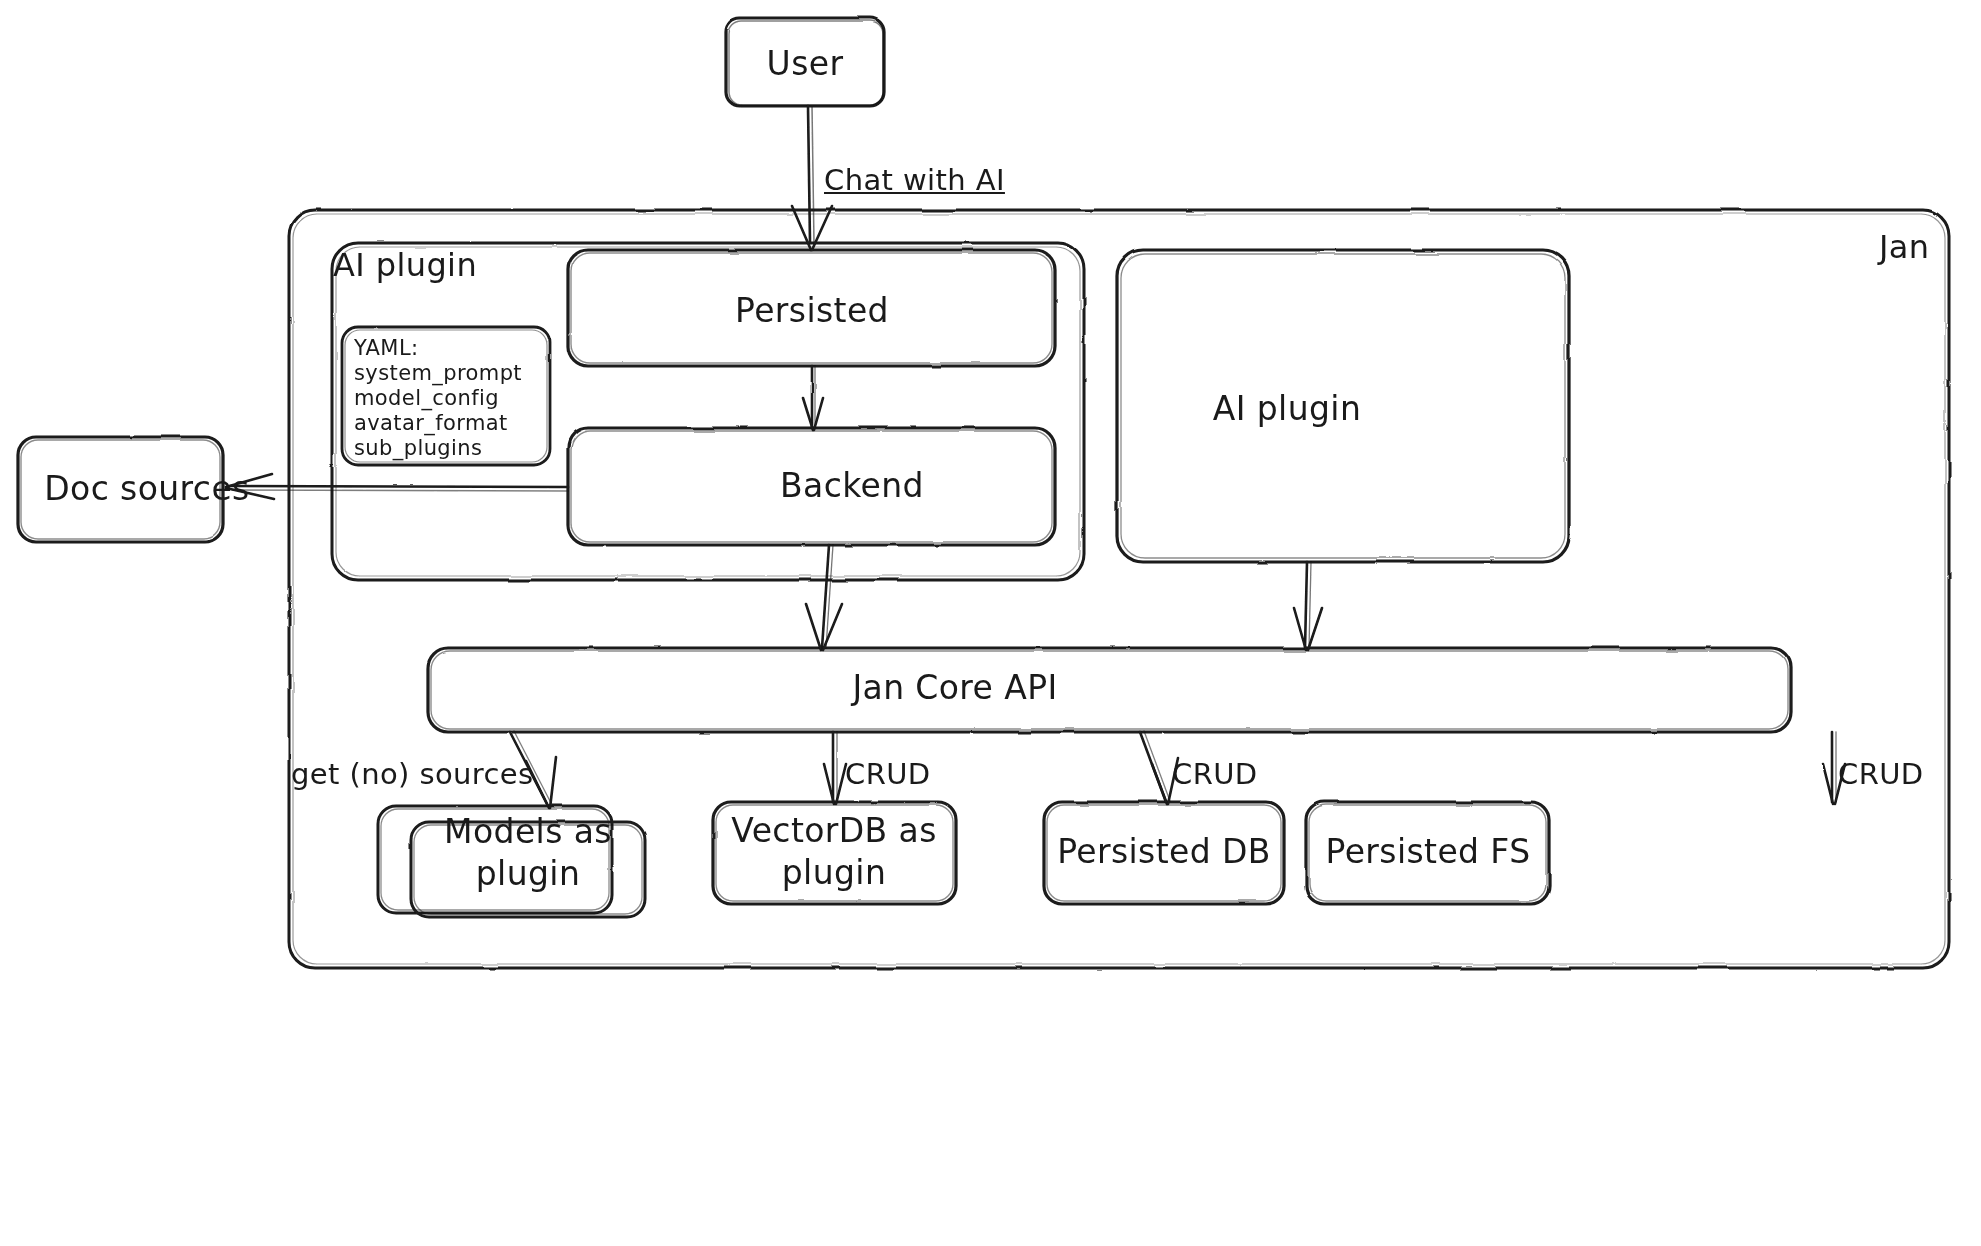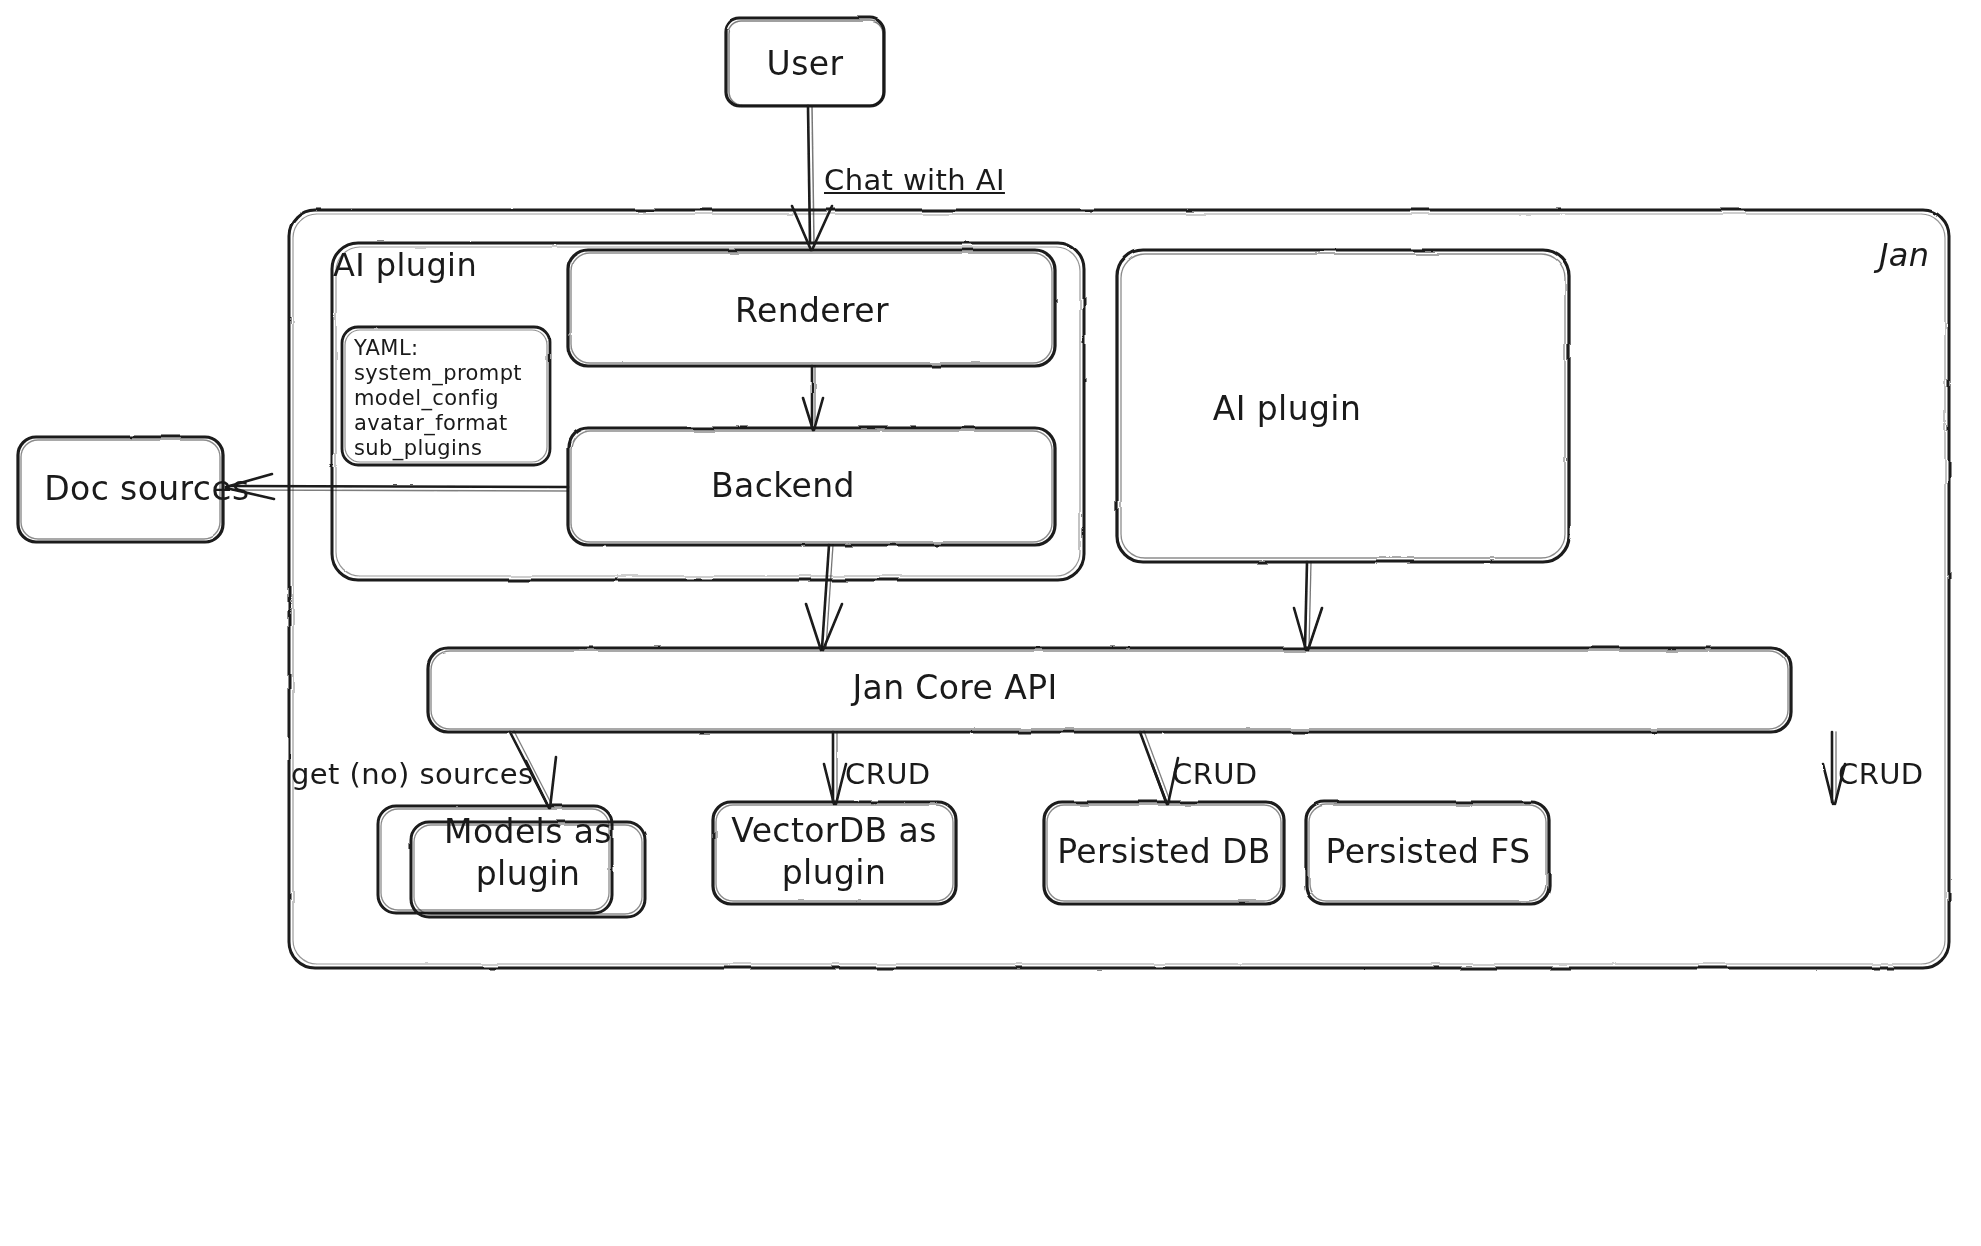--- a/index.html
+++ b/index.html
@@ -213,33 +213,33 @@
         </g>
 
       </g>
     </g>
   </svg>
 
   <div class="lbl center node-title" style="left:805px; top:64px;">User</div>
 
   <div class="lbl left group-title" style="left:333px; top:247px;">AI plugin</div>
 
-  <div class="lbl left group-title" style="left:1879px; top:237px;font-style:italic;">Jan</div>
+  <div class="lbl left group-title" style="left:1879px; top:229px;">Jan</div>
 
   <div class="lbl left edge-label" style="left:824px; top:163px;text-decoration:underline;">Chat with AI</div>
 
   <div class="lbl left yaml-head" style="left:354px; top:334px;">YAML:</div>
   <div class="lbl left yaml-body" style="left:354px; top:359px;">system_prompt</div>
   <div class="lbl left yaml-body" style="left:354px; top:384px;">model_config</div>
   <div class="lbl left yaml-body" style="left:354px; top:409px;">avatar_format</div>
   <div class="lbl left yaml-body" style="left:354px; top:434px;">sub_plugins</div>
 
-  <div class="lbl center node-title" style="left:812px; top:311px;">Renderer</div>
-
-  <div class="lbl center node-title" style="left:783px; top:486px;">Backend</div>
+  <div class="lbl center node-title" style="left:812px; top:311px;">Persisted</div>
+
+  <div class="lbl center node-title" style="left:852px; top:486px;">Backend</div>
 
   <div class="lbl center node-title" style="left:1287px; top:409px;">AI plugin</div>
 
   <div class="lbl center node-title" style="left:121px; top:489px;margin-left:26px;">Doc sources</div>
 
   <div class="lbl center node-title" style="left:955px; top:688px;">Jan Core API</div>
 
   <div class="lbl left edge-label" style="left:291px; top:757px;">get (no) sources</div>
   <div class="lbl left edge-label" style="left:845px; top:757px;">CRUD</div>
   <div class="lbl left edge-label" style="left:1172px; top:757px;">CRUD</div>

